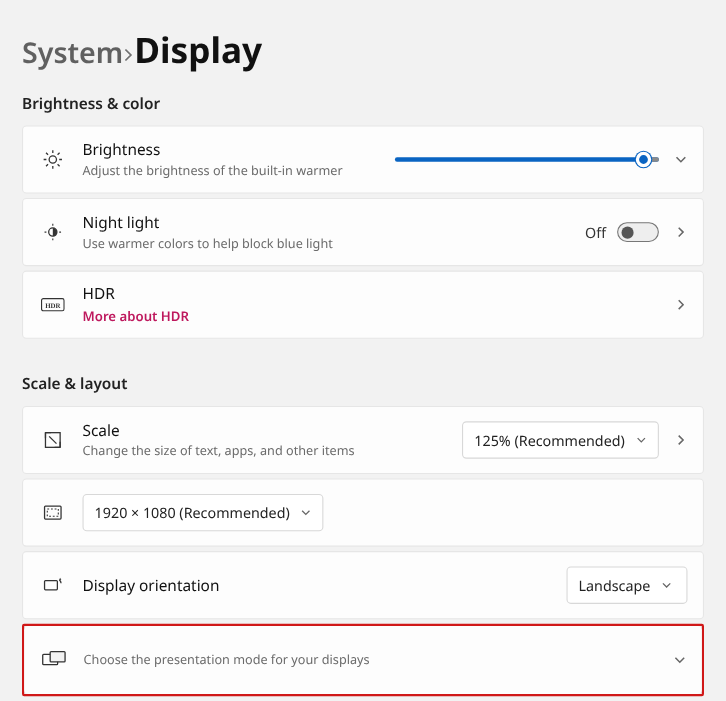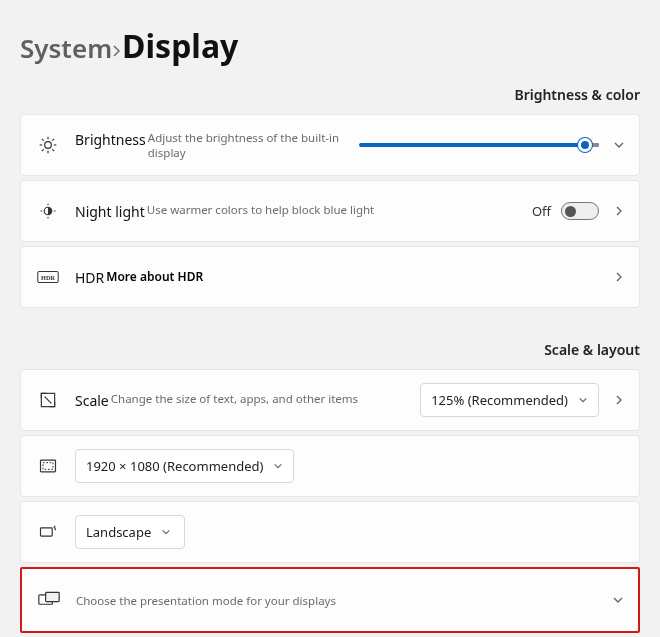--- a/index.html
+++ b/index.html
@@ -29,21 +29,20 @@
     font-size: 32px;
     font-weight: 700;
     color: #111;
   }
   .section-header {
     font-size: 14px;
     font-weight: 600;
     color: #222;
     margin-bottom: 10px;
     margin-top: 6px;
-    text-align: right;
   }
   .section-header.second { margin-top: 32px; }
   .card {
     background: #fdfdfd;
     border: 1px solid #e6e6e6;
     border-radius: 4px;
     margin-bottom: 4px;
     display: flex;
     align-items: center;
     min-height: 62px;
@@ -53,34 +52,35 @@
   .card .iconcell {
     width: 26px;
     display: flex;
     justify-content: center;
     align-items: center;
     color: #333;
   }
   .card .textcell {
     flex: 1;
     display: flex;
+    flex-direction: column;
     gap: 2px;
   }
   .card .title {
     font-size: 14px;
     color: #111;
   }
   .card .subtitle {
     font-size: 11.5px;
     color: #6b6b6b;
   }
   .card .link {
     font-size: 12px;
     font-weight: 600;
-    color: #000000;
+    color: #be185d;
   }
   .chevron {
     color: #6a6a6a;
   }
   .slider {
     width: 240px;
     height: 4px;
     background: #0a64c2;
     border-radius: 2px;
     position: relative;
@@ -177,21 +177,21 @@
           <line x1="19" y1="12" x2="22" y2="12"></line>
           <line x1="4.6" y1="4.6" x2="6.8" y2="6.8"></line>
           <line x1="17.2" y1="17.2" x2="19.4" y2="19.4"></line>
           <line x1="4.6" y1="19.4" x2="6.8" y2="17.2"></line>
           <line x1="17.2" y1="6.8" x2="19.4" y2="4.6"></line>
         </g>
       </svg>
   </div>
   <div class="textcell">
     <div class="title">Brightness</div>
-    <div class="subtitle">Adjust the brightness of the built-in display</div>
+    <div class="subtitle">Adjust the brightness of the built-in warmer</div>
   </div>
   <div class="slider">
     <div class="track-remain"></div>
     <div class="thumb"></div>
   </div>
   <span class="chevron">
     <svg width="12" height="12" viewBox="0 0 12 12">
         <path d="M2 4 L6 8 L10 4" fill="none" stroke="#666" stroke-width="1.4"></path>
       </svg>
   </span>
@@ -292,20 +292,23 @@
 </div>
 
 <div class="card">
   <div class="iconcell">
     <svg width="20" height="20" viewBox="0 0 24 24">
         <rect x="3" y="7" width="14" height="10" rx="1" fill="none" stroke="#333" stroke-width="1.4"></rect>
         <path d="M19 6 a5 5 0 0 1 2 4" fill="none" stroke="#333" stroke-width="1.4"></path>
         <path d="M20 4 L19 6 L21.3 6.3 z" fill="#333"></path>
       </svg>
   </div>
+  <div class="textcell">
+    <div class="title">Display orientation</div>
+  </div>
   <div class="dropdown small">
     <span>Landscape</span>
     <span class="dd-chev">
       <svg width="10" height="10" viewBox="0 0 12 12">
           <path d="M2 4 L6 8 L10 4" fill="none" stroke="#666" stroke-width="1.4"></path>
         </svg>
     </span>
   </div>
 </div>
 

